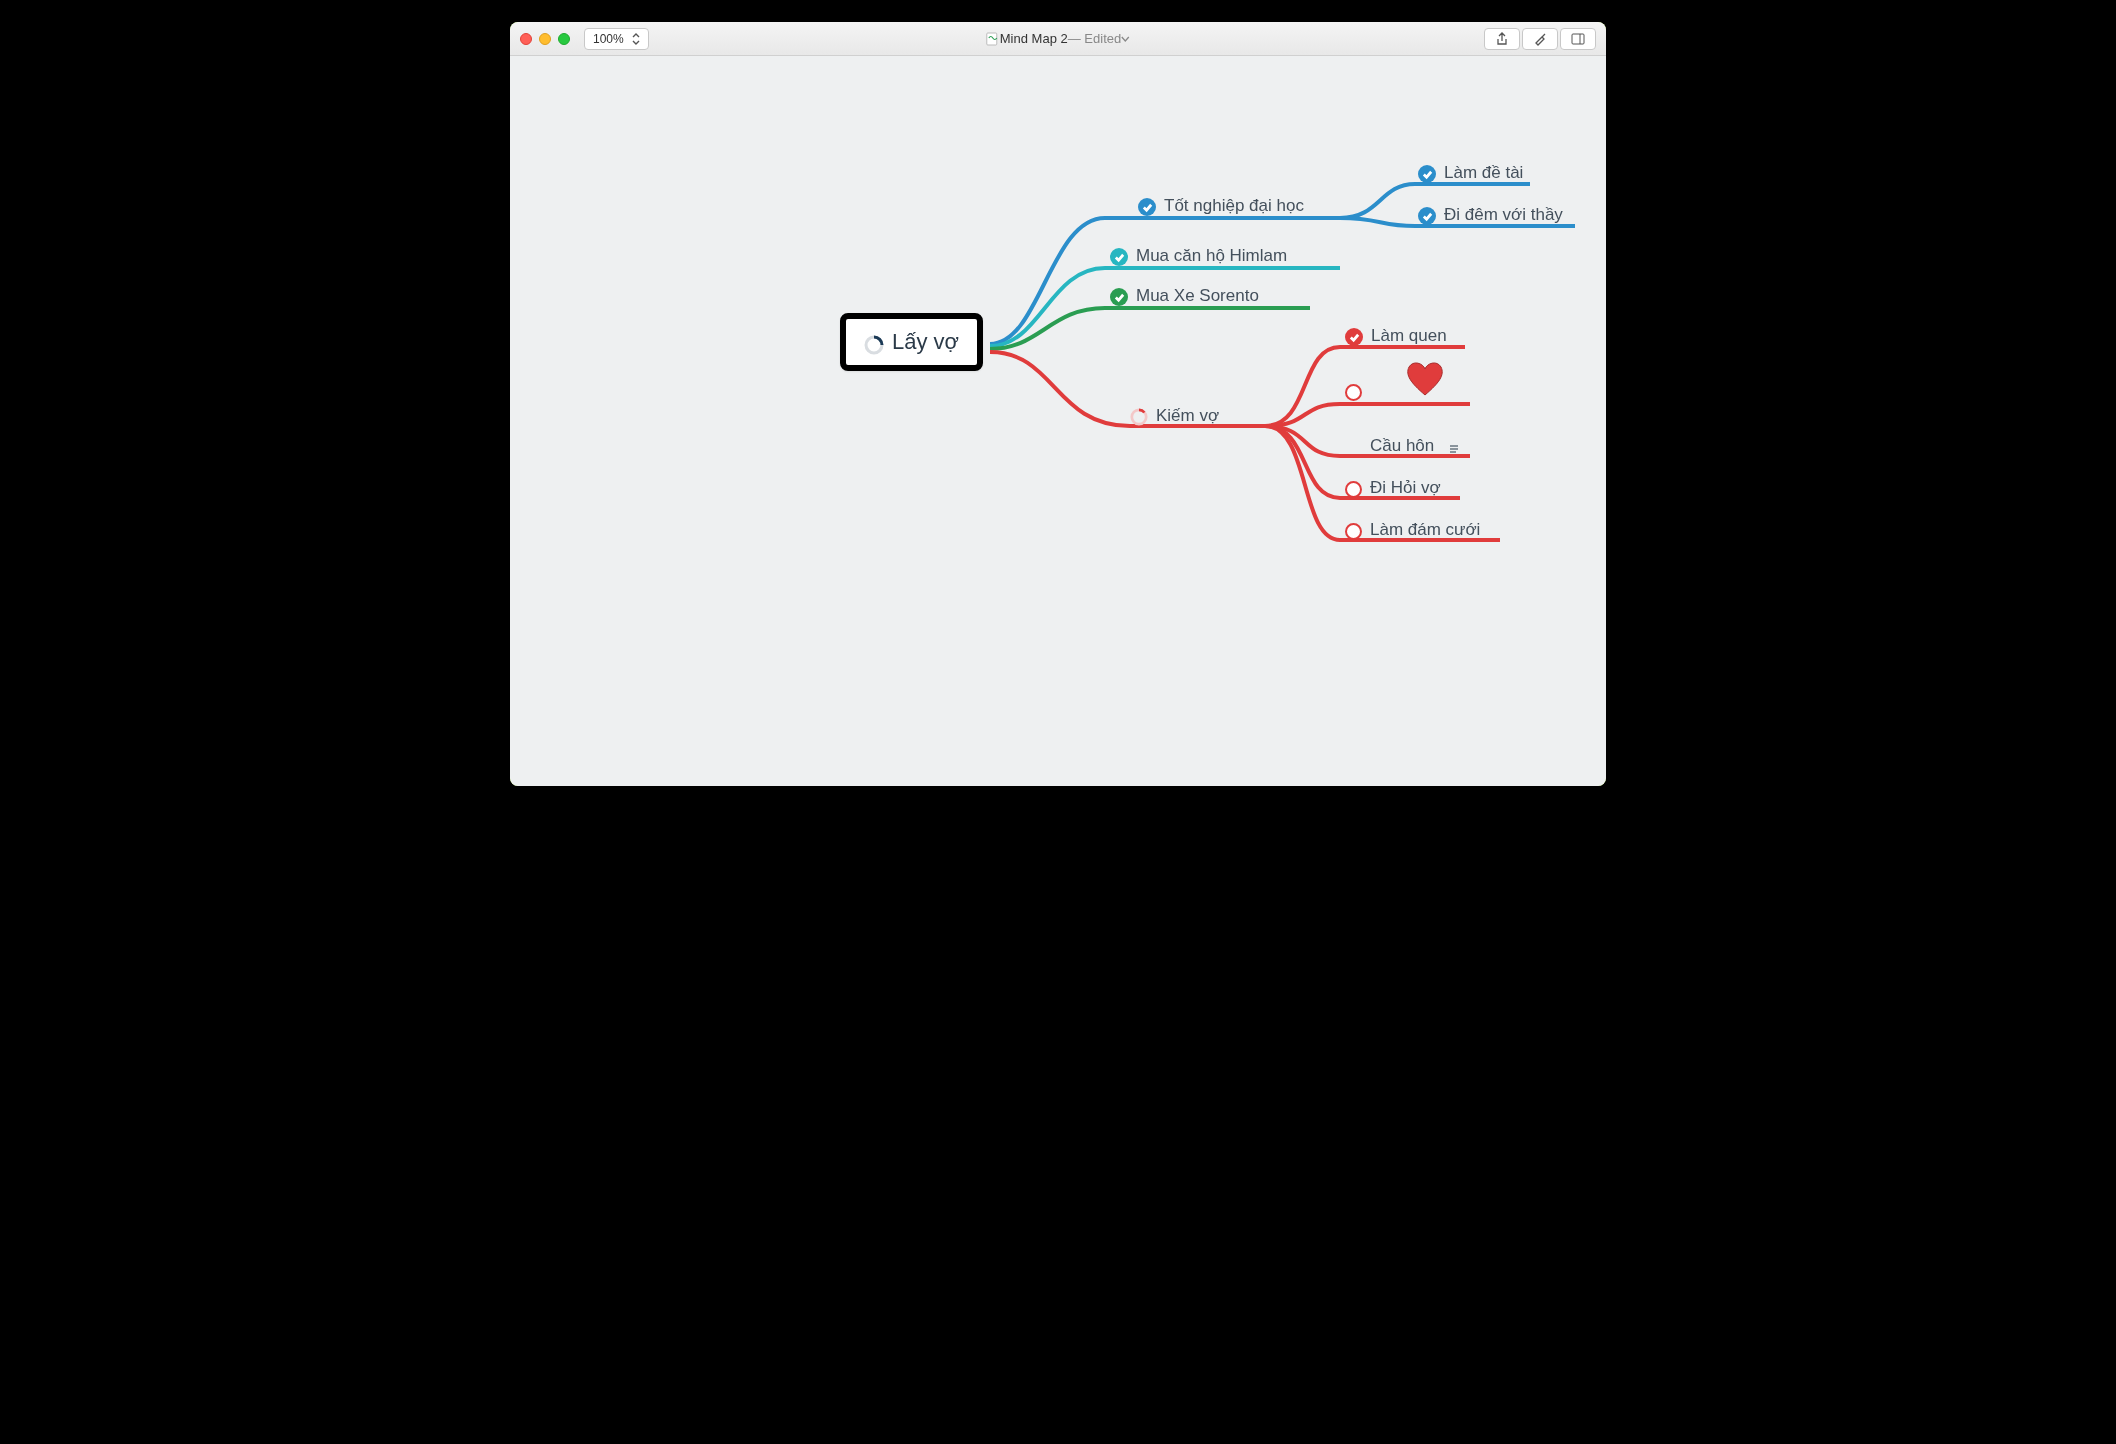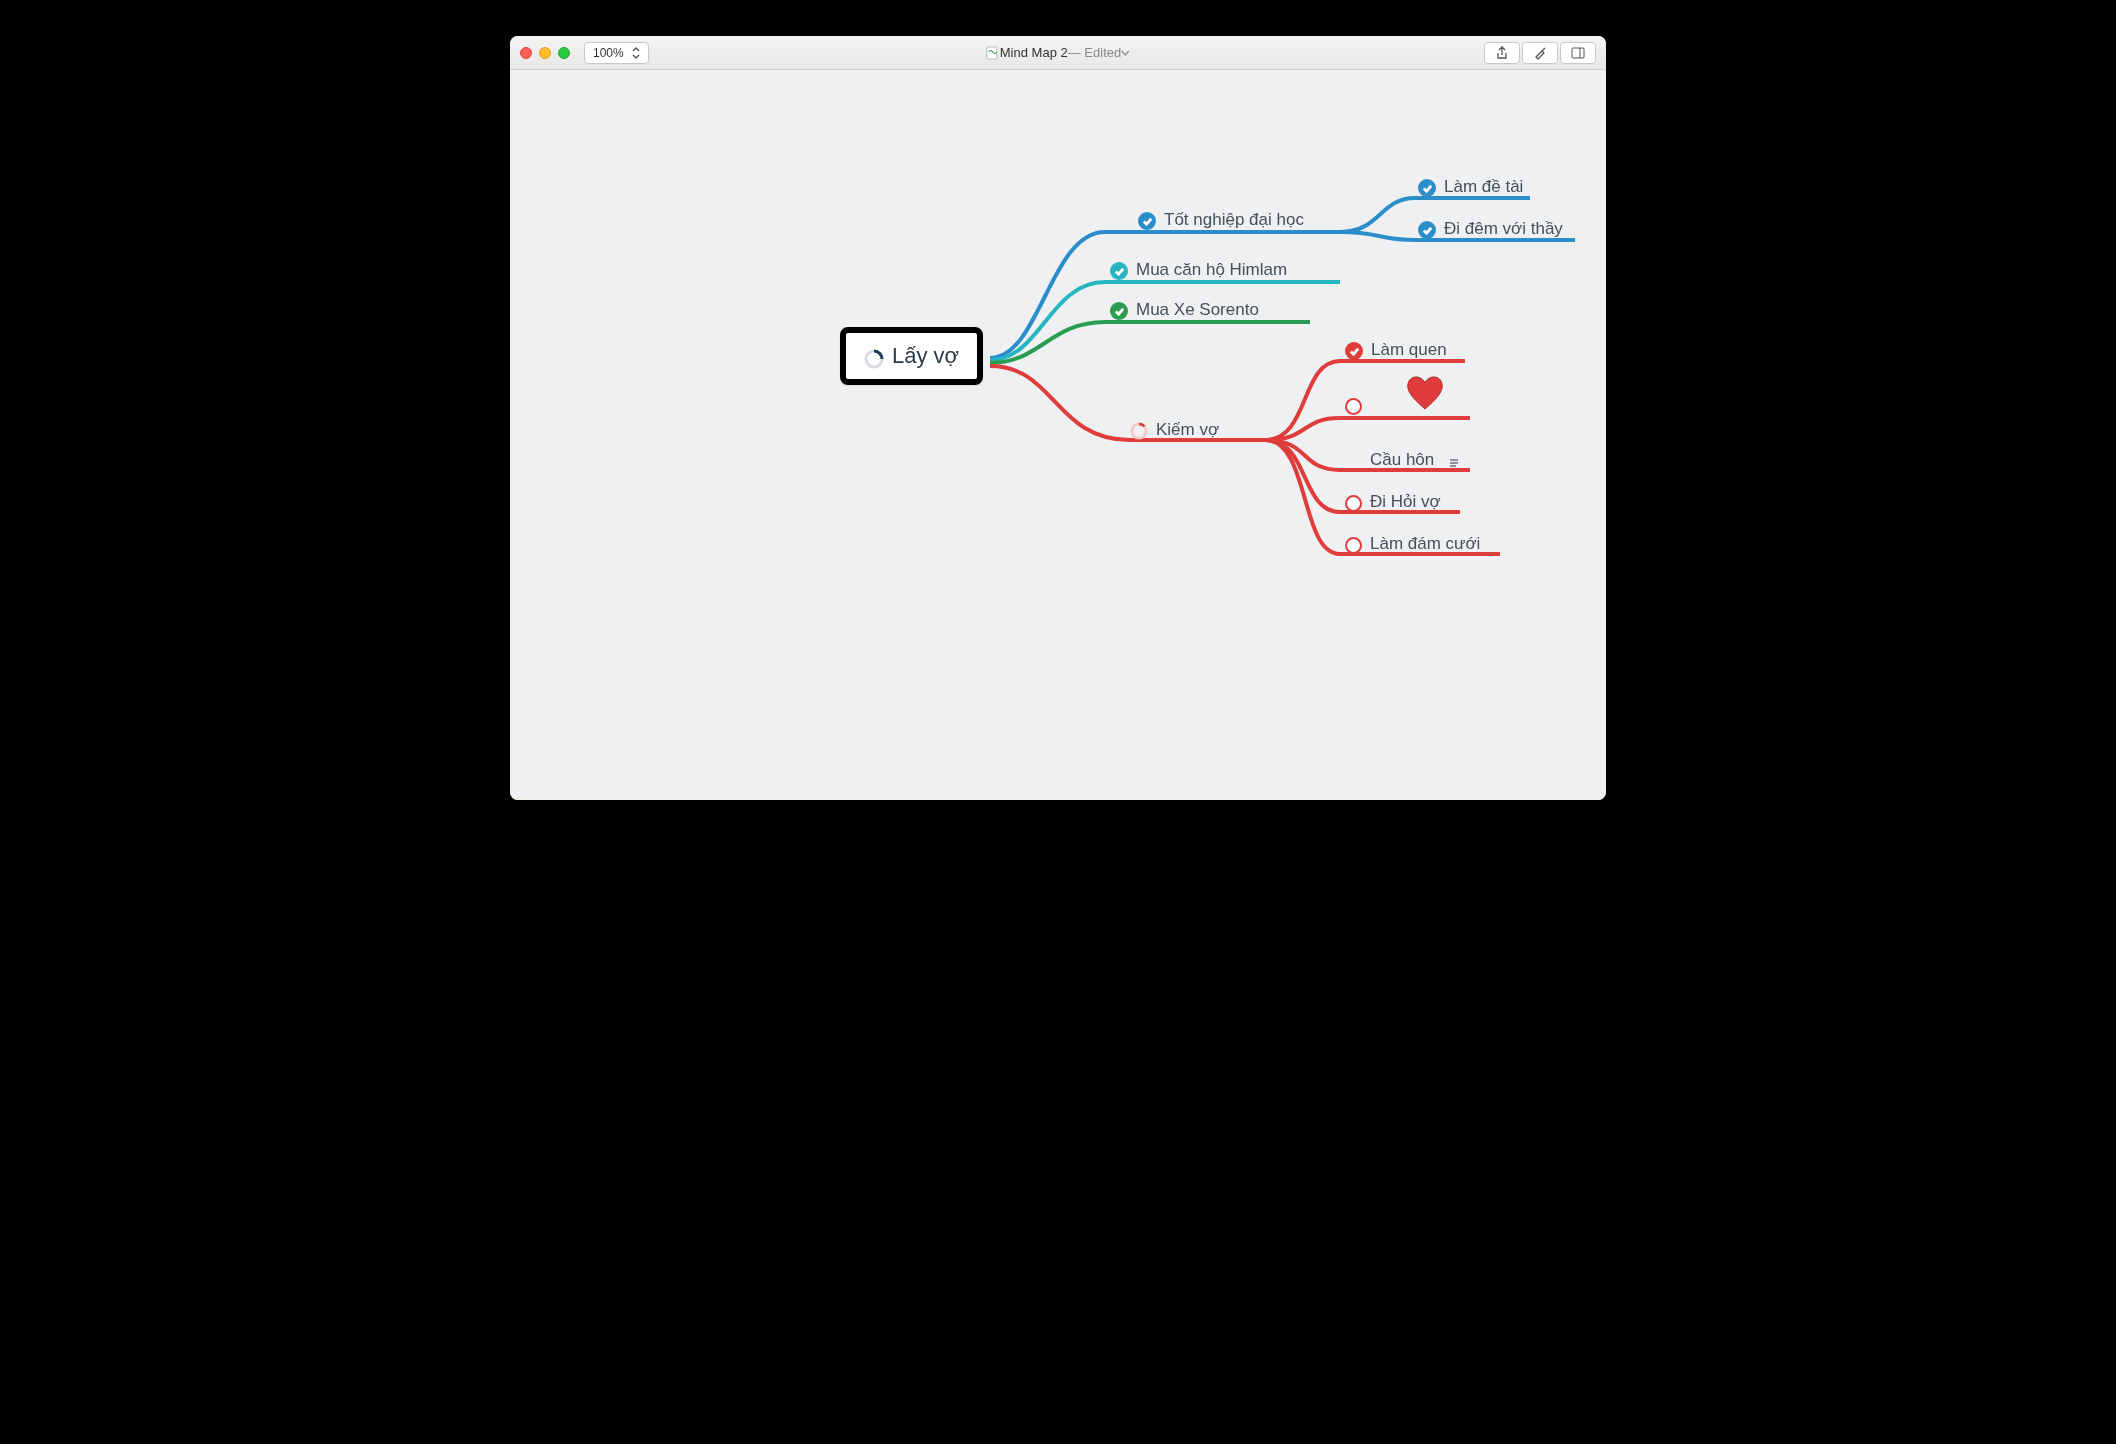--- a/index.html
+++ b/index.html
@@ -1,17 +1,17 @@
 <!DOCTYPE html>
 <html><head>
   <meta charset="utf-8">
   <style>
     * { margin:0; padding:0; box-sizing:border-box; font-family:-apple-system,Helvetica,Arial,sans-serif; }
     body { background:#000; display:flex; align-items:flex-start; justify-content:center; }
-    .window { width:1096px; background:#bef264; border-radius:8px; box-shadow:0 10px 40px rgba(0,0,0,.5); overflow:hidden; margin-top:36px; }
+    .window { width:1096px; background:#bef264; border-radius:8px; box-shadow:0 10px 40px rgba(0,0,0,.5); overflow:hidden; margin-top:22px; }
     .titlebar { height:34px; background:linear-gradient(#f4f4f4,#e8e8e8); border-bottom:1px solid #d0d0d0; display:flex; align-items:center; padding:0 10px; position:relative; }
     .traffic { display:flex; gap:7px; }
     .dot { width:12px; height:12px; border-radius:50%; }
     .dot.close { background:#ff5f57; border:.5px solid #e24238; }
     .dot.min { background:#ffbd2e; border:.5px solid #e0a01f; }
     .dot.max { background:#28c940; border:.5px solid #1fab2f; }
     .zoom { margin-left:14px; height:22px; background:#fff; border:1px solid #c8c8c8; border-radius:4px; display:flex; align-items:center; padding:0 8px; font-size:12px; color:#333; gap:8px; }
     .title { position:absolute; left:50%; transform:translateX(-50%); font-size:13px; color:#333; display:flex; align-items:center; }
     .title .ed { color:#888; }
     .rbtns { margin-left:auto; display:flex; gap:2px; }

